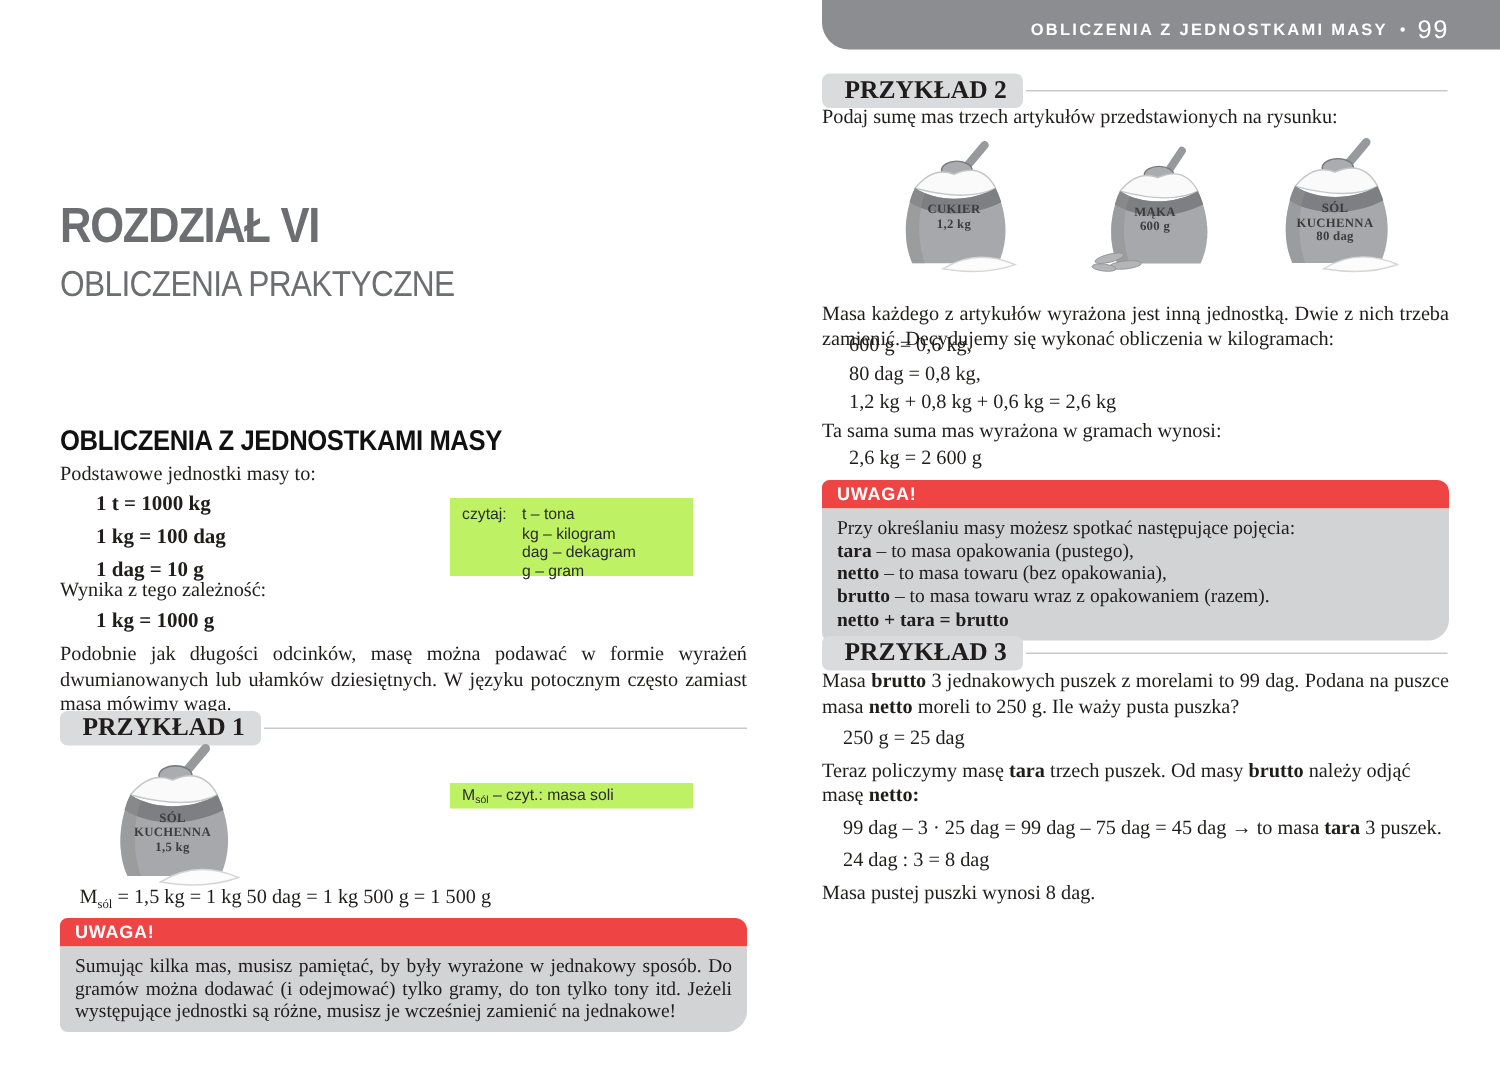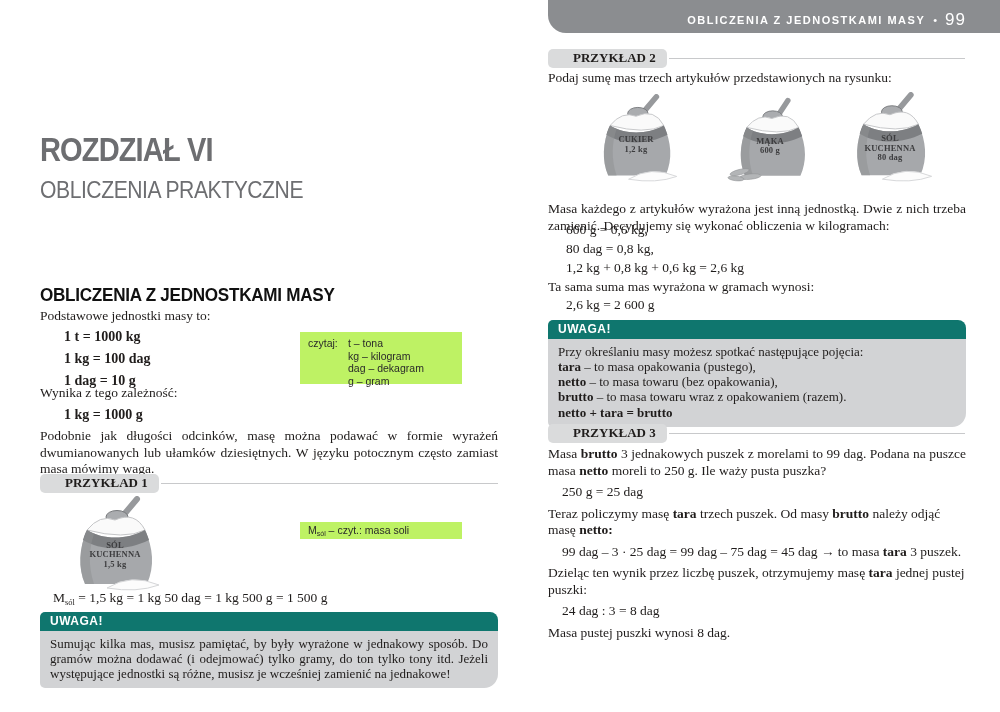--- a/index.html
+++ b/index.html
@@ -19,35 +19,35 @@
   .body-text { font-size:13.5px; line-height:16.5px; }
   .just { text-align:justify; }
   .eq { font-size:14px; font-weight:bold; }
   .eq-n { font-size:13.5px; }
   .b { font-weight:bold; }
   sub.msub { font-size:8.5px; vertical-align:-3px; }
 
   
   .ex-row { display:flex; align-items:center; }
   .ex-label {
-    background:#dadbdc; border-radius:5px; padding:1px 11px 2px 25px;
-    font-size:13px; font-weight:bold; white-space:nowrap;
+    background:#dadbdc; border-radius:5px; padding:1px 11px 2px 15px;
+    font-size:17px; font-weight:bold; white-space:nowrap;
   }
   .ex-line { flex:1; height:1px; background:#c8c9cb; margin-left:2px; }
 
   
   .gray-box { background:#bef264; }
   .czytaj-box { padding:5px 8px; font-family:"Liberation Sans", sans-serif; font-size:10.5px; line-height:12.5px; color:#2a2a2a; display:flex; }
   .czytaj-label { width:40px; }
   .note-box { padding:2px 8px; font-family:"Liberation Sans", sans-serif; font-size:10.5px; color:#2a2a2a; }
   .note-box sub { font-size:7px; vertical-align:-2px; }
 
   
   .uwaga-bar {
-    background:#0f766e; color:#ffffff; font-family:"Liberation Sans", sans-serif;
+    background:#ef4444; color:#ffffff; font-family:"Liberation Sans", sans-serif;
     font-weight:bold; font-size:12px; letter-spacing:.5px;
     padding:2px 10px 3px 10px; border-radius:5px 8px 0 0;
   }
   .uwaga-body {
     background:#d2d3d5; border-radius:0 0 14px 5px;
     padding:5px 10px 7px 10px; font-size:13px; line-height:15px;
   }
   .uwaga-formula { text-align:left; font-weight:bold; margin-top:1px; }
 
   
@@ -237,18 +237,17 @@
   <div class="abs ex-row" style="left:548px; top:424px; width:417px;">
     <span class="ex-label">PRZYKŁAD 3</span>
     <span class="ex-line"></span>
   </div>
 
   <div class="abs body-text" style="left:548px; top:446px; width:418px;">
     <p class="just"><span>Masa </span><span class="b">brutto</span><span> 3 jednakowych puszek z morelami to 99 dag. Podana na puszce masa </span><span class="b">netto</span><span> moreli to 250 g. Ile waży pusta puszka?</span></p>
     <p class="p-gap indent eq-n">250 g = 25 dag</p>
     <p class="p-gap"><span>Teraz policzymy masę </span><span class="b">tara</span><span> trzech puszek. Od masy </span><span class="b">brutto</span><span> należy odjąć masę </span><span class="b">netto:</span></p>
     <p class="p-gap indent eq-n"><span>99 dag – 3 · 25 dag = 99 dag – 75 dag = 45 dag → to masa </span><span class="b">tara</span><span> 3 puszek.</span></p>
-    <p class="p-gap"><span>Dzieląc ten wynik przez liczbę puszek, otrzymujemy masę </span><span class="b">tara</span><span> jednej pustej puszki:</span></p>
     <p class="p-gap indent eq-n">24 dag : 3 = 8 dag</p>
     <p class="p-gap">Masa pustej puszki wynosi 8 dag.</p>
   </div>
 
 </div>
 
 </body></html>

